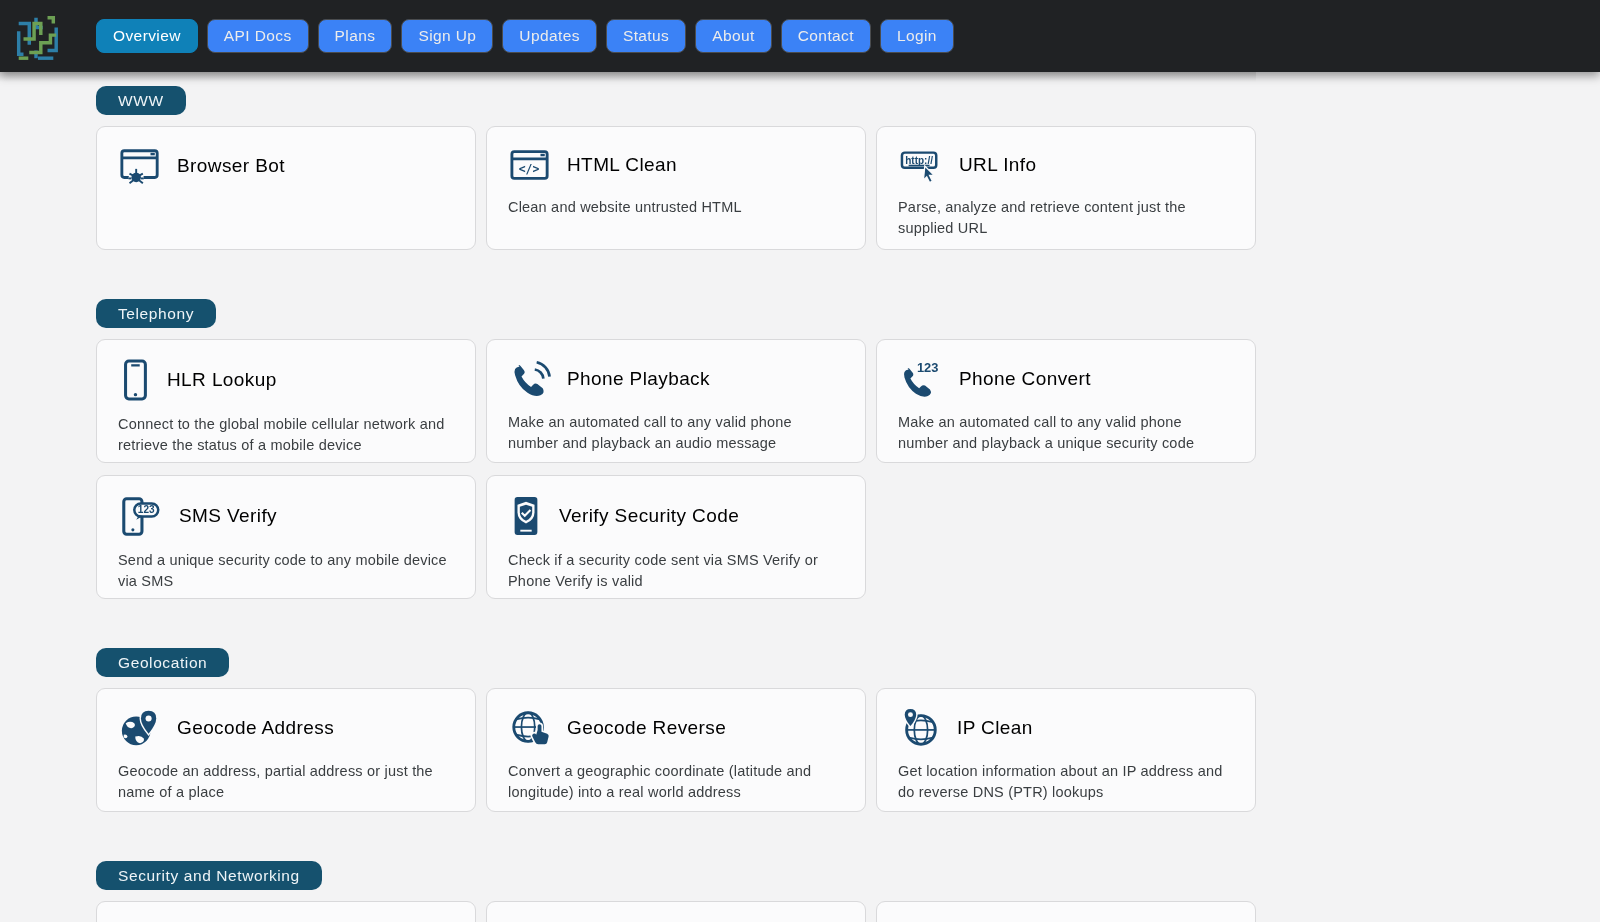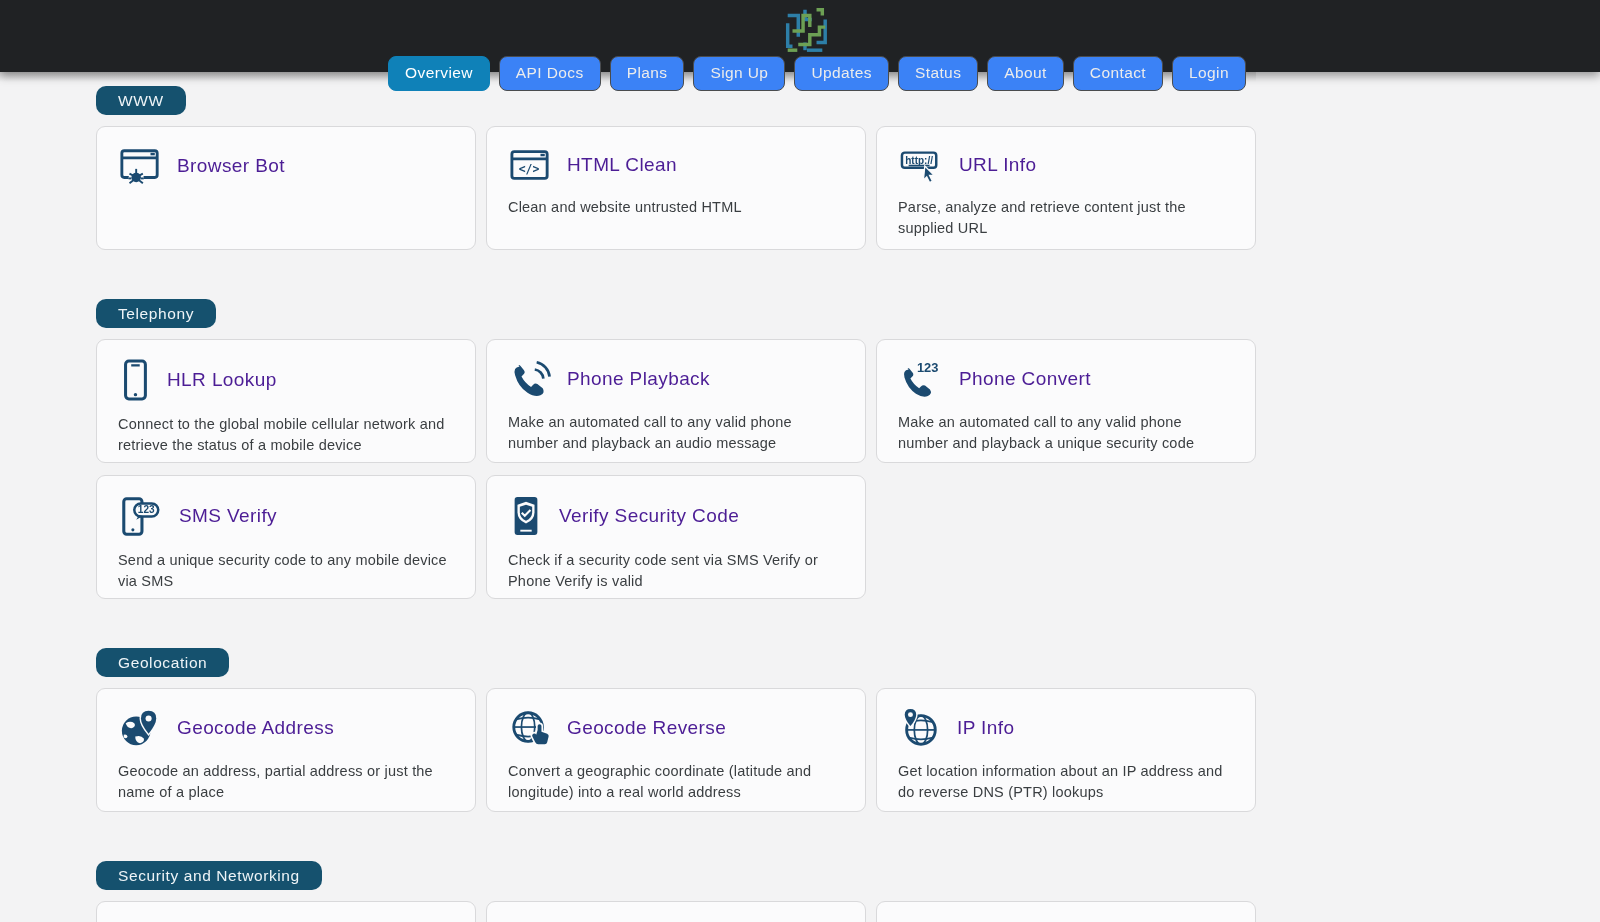--- a/index.html
+++ b/index.html
@@ -8,21 +8,20 @@
     background:#f3f3f4;
     font-family:"Liberation Sans", sans-serif;
     -webkit-font-smoothing:antialiased;
   }
   
   header{
     position:relative;z-index:5;
     height:72px;background:#202224;
     display:flex;align-items:center;
     box-shadow:0 4px 9px rgba(0,0,0,0.38);
-    flex-direction:column;
   }
   .logo-wrap{
     width:52px;height:52px;margin:4px 0 0 10px;
     display:flex;align-items:center;justify-content:center;
     flex:0 0 auto;
   }
   nav{
     margin-left:34px;
     display:flex;align-items:center;gap:9px;
   }
@@ -62,21 +61,21 @@
     background:#fbfbfc;
     border:1px solid #d9d9db;border-radius:9px;
     padding:18px 21px;
     cursor:pointer;
   }
   .card.partial{height:124px;}
   .card-head{display:flex;align-items:center;gap:15px;min-height:40px;}
   .card-head .icon{flex:0 0 auto;display:flex;align-items:center;color:#1b4a70;}
   .card-title{
     margin:0;font-size:19px;font-weight:400;letter-spacing:.4px;
-    color:#4c1d95;
+    color:#000000;
   }
   .card-desc{
     margin:12px 0 0 0;
     font-size:14.5px;line-height:1.42;letter-spacing:.2px;
     color:#3a3e41;
   }
 </style>
 </head>
 <body>
 
@@ -312,21 +311,21 @@
                   <path d="M11.5 16 a22 10 0 0 1 25 0"></path>
                   <path d="M11.5 32 a22 10 0 0 0 25 0"></path>
                 </g>
                 <g stroke="#fbfbfc" stroke-width="3">
                   <path d="M13 2 q6 0 6 6 q0 4.5 -6 12 q-6 -7.5 -6 -12 q0 -6 6 -6z" fill="#1b4a70"></path>
                 </g>
                 <path d="M13 2 q6 0 6 6 q0 4.5 -6 12 q-6 -7.5 -6 -12 q0 -6 6 -6z" fill="#1b4a70"></path>
                 <circle cx="13" cy="8" r="2.6" fill="#fbfbfc"></circle>
               </svg>
             </span>
-      <h3 class="card-title">IP Info</h3>
+      <h3 class="card-title">IP Clean</h3>
     </div>
     <p class="card-desc">Get location information about an IP address and do reverse DNS (PTR) lookups</p>
   </div>
       </div>
   </section>
     <section class="section">
     <div class="badge">Security and Networking</div>
     <div class="cards">
         <div class="card partial"></div>
         <div class="card partial"></div>

